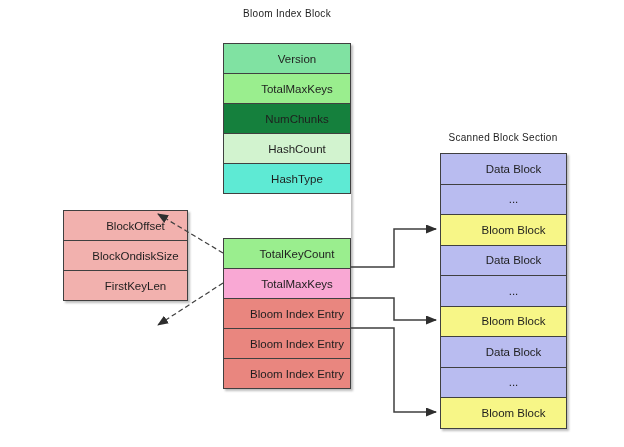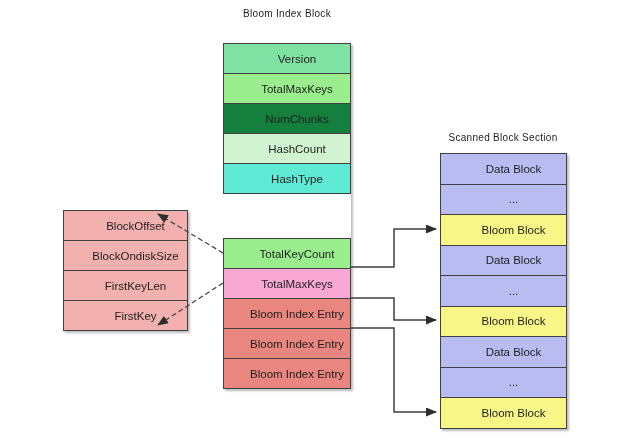--- a/index.html
+++ b/index.html
@@ -56,21 +56,20 @@
 
 <div class="canvas">
 
   <div class="title title-middle">Bloom Index Block</div>
   <div class="title title-right">Scanned Block Section</div>
 
   <div class="col col-left">
     <div class="block" style="background: rgb(242, 177, 174);">BlockOffset</div>
     <div class="block" style="background: rgb(242, 177, 174);">BlockOndiskSize</div>
     <div class="block" style="background: rgb(242, 177, 174);">FirstKeyLen</div>
-    <div class="block" style="background: rgb(242, 177, 174);">FirstKey</div>
   </div>
 
   <div class="col col-middle">
     <div class="block" style="background: rgb(128, 226, 162);">Version</div>
     <div class="block" style="background: rgb(154, 238, 142);">TotalMaxKeys</div>
     <div class="block" style="background: #15803d;">NumChunks</div>
     <div class="block" style="background: rgb(210, 243, 207);">HashCount</div>
     <div class="block" style="background: #5eead4;">HashType</div>
     <div class="block" style="background: rgb(154, 238, 142); margin-top: 44px;">TotalKeyCount</div>
     <div class="block" style="background: #f9a8d4;">TotalMaxKeys</div>

